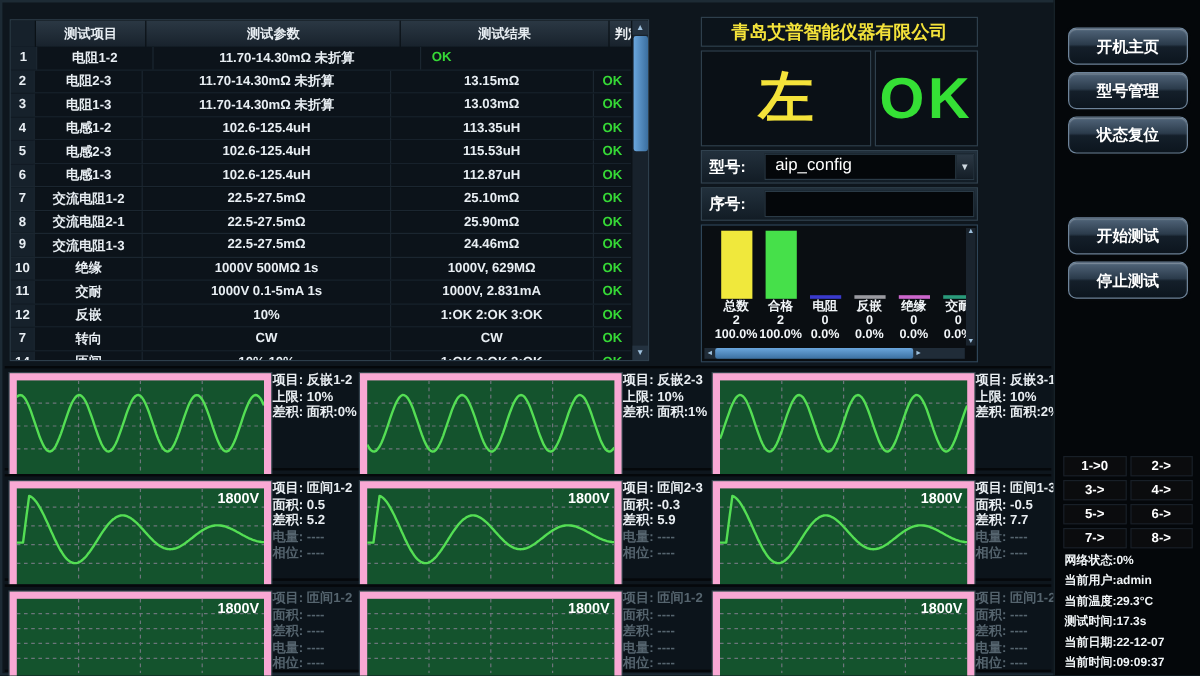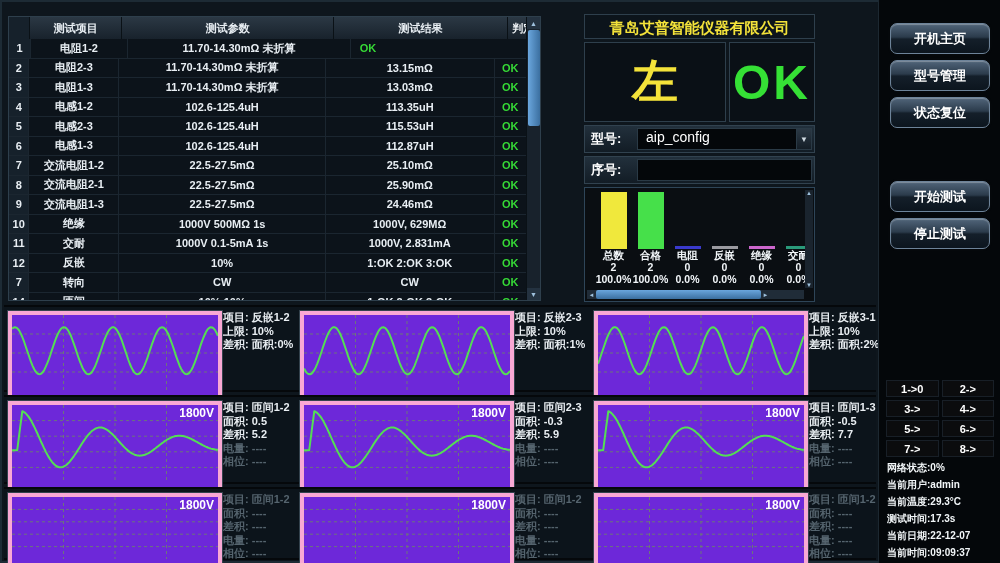--- a/index.html
+++ b/index.html
@@ -55,21 +55,21 @@
   .hscroll .arr { width:9px; font-size:6px; color:#9fc1dd; display:flex; align-items:center; justify-content:center; }
   .hthumb { width:165px; background:linear-gradient(#6aa6dd,#3b6fa0); border-radius:2px; }
   .vscroll2 { position:absolute; right:1px; top:2px; bottom:13px; width:8px; background:#1a242e;
               display:flex; flex-direction:column; justify-content:space-between; align-items:center;
               font-size:6px; color:#9fc1dd; }
 
   
   .wave-row { position:absolute; left:4px; width:872px; background:#0c141b;
               border-top:2px solid #05080b; border-bottom:2px solid #05080b; }
   .scope-group { position:absolute; top:4px; display:flex; }
-  .scope-frame { background:#6d28d9; border:4px solid #f9a8d4; box-shadow:0 0 0 1px #33424d; position:relative; }
+  .scope-frame { background:#14532d; border:6px solid #f9a8d4; box-shadow:0 0 0 1px #33424d; position:relative; }
   .scope-volt { position:absolute; top:1px; right:4px; color:#fff; font-size:12px; font-weight:bold; }
   .scope-labels { margin-left:1px; width:72px; font-size:11px; font-weight:bold; color:#e9eef2; line-height:13.5px; }
   .scope-labels .dim { color:#55646e; }
 
   
   .sidebar { position:absolute; left:878px; top:0; width:122px; height:563px; background:#04070a; border-left:1px solid #1c2831; }
   .side-btn { position:absolute; left:11px; width:100px; height:31px; border-radius:7px;
               border:1px solid #6d83995e; border:1px solid #6d8399; color:#fff; font-size:13px; font-weight:bold;
               display:flex; align-items:center; justify-content:center; cursor:pointer;
               background:linear-gradient(180deg,#51657a 0%,#2b3b4b 45%,#141f2a 52%,#0c151e 100%);

